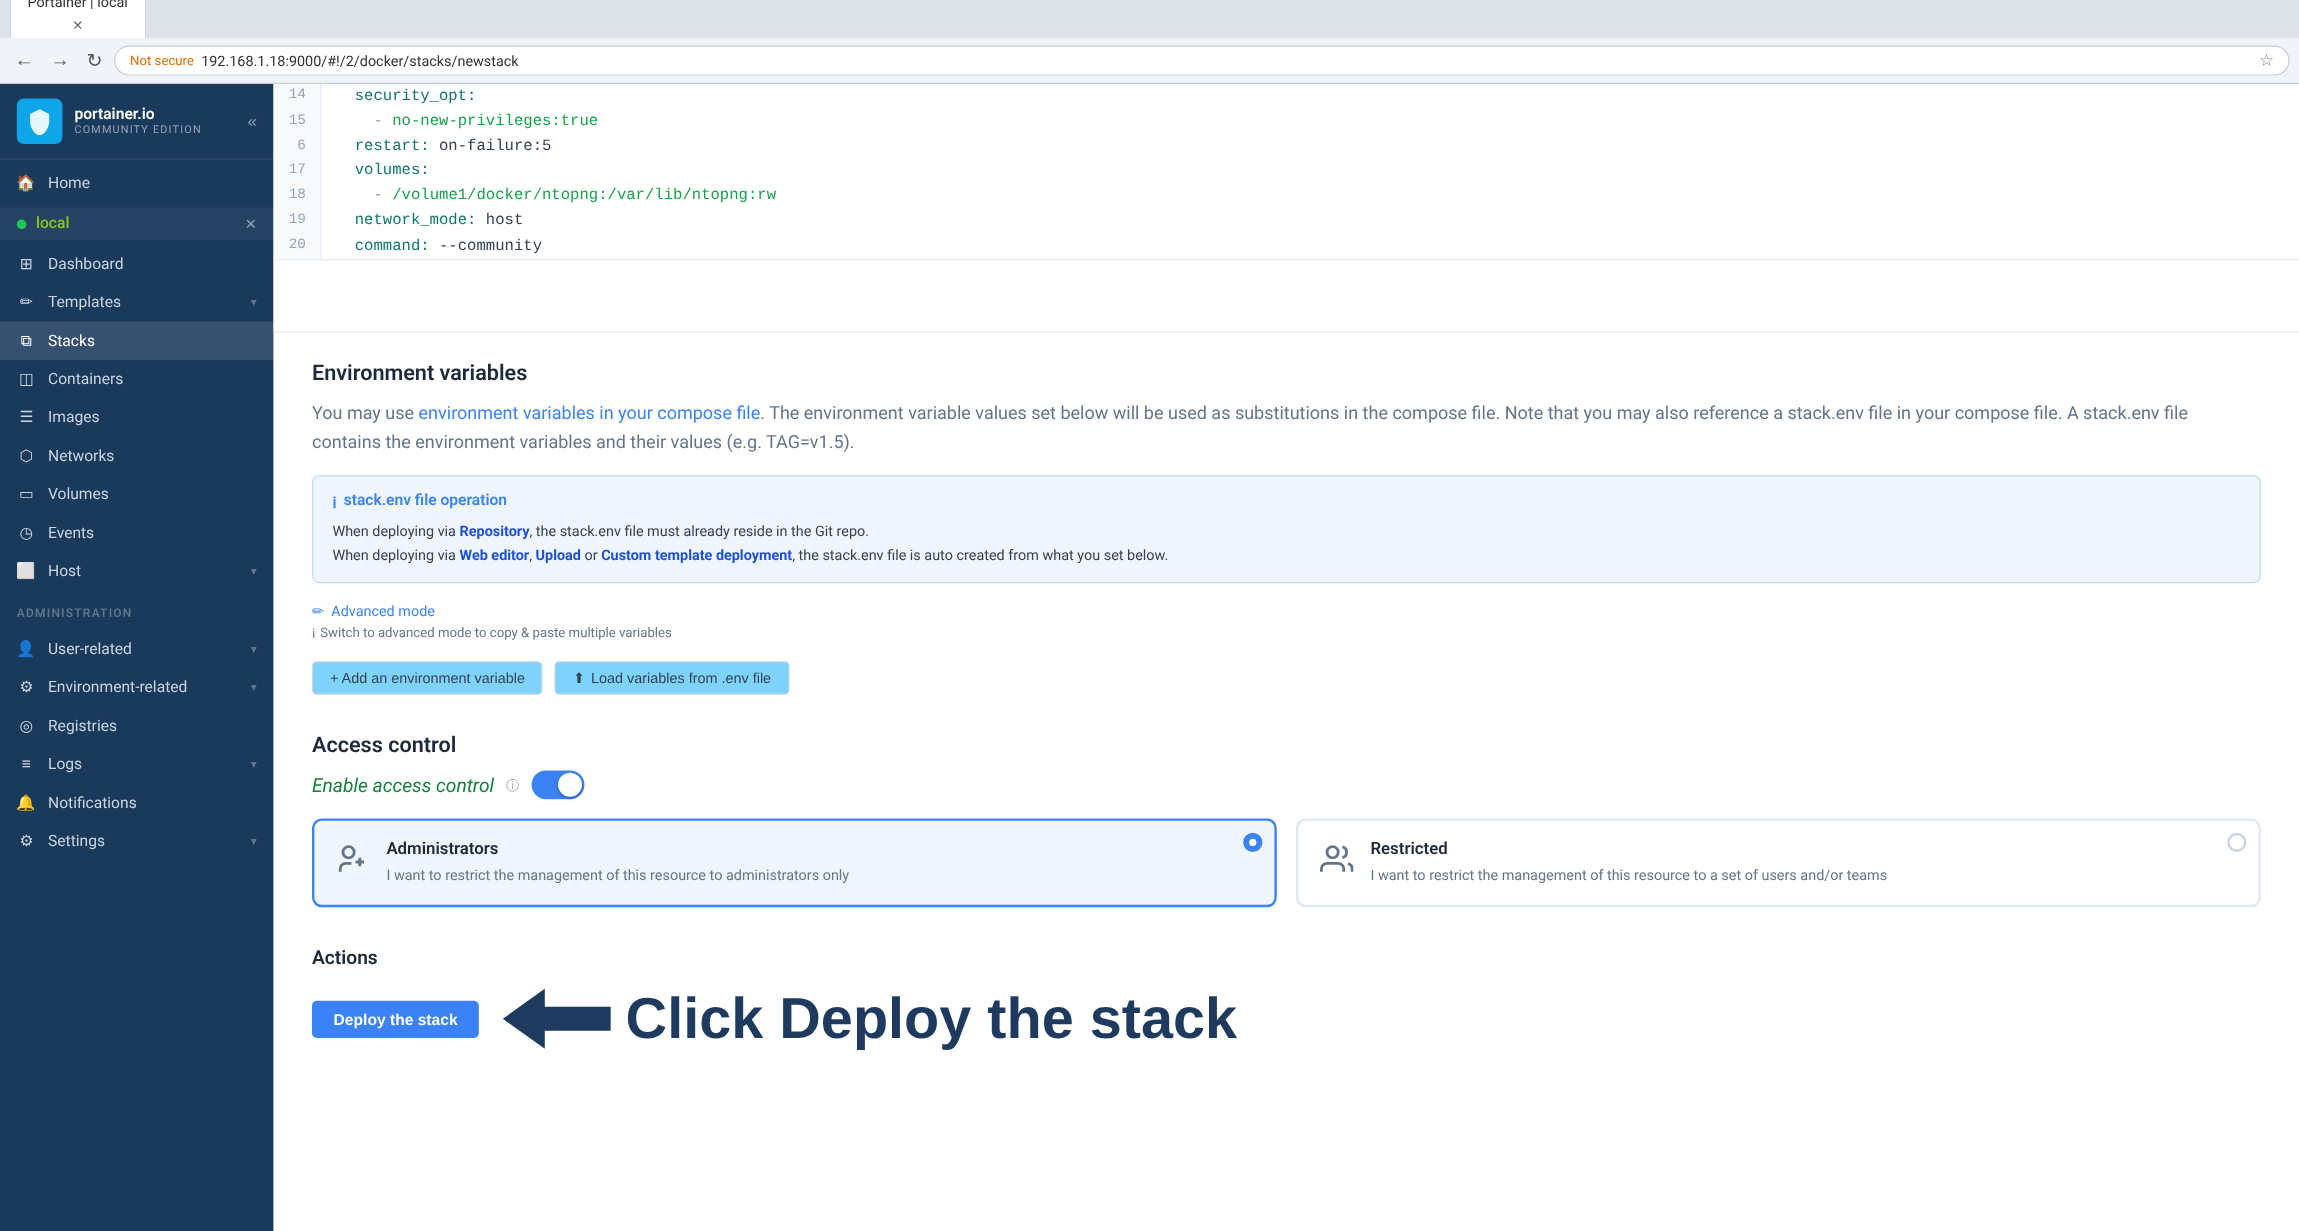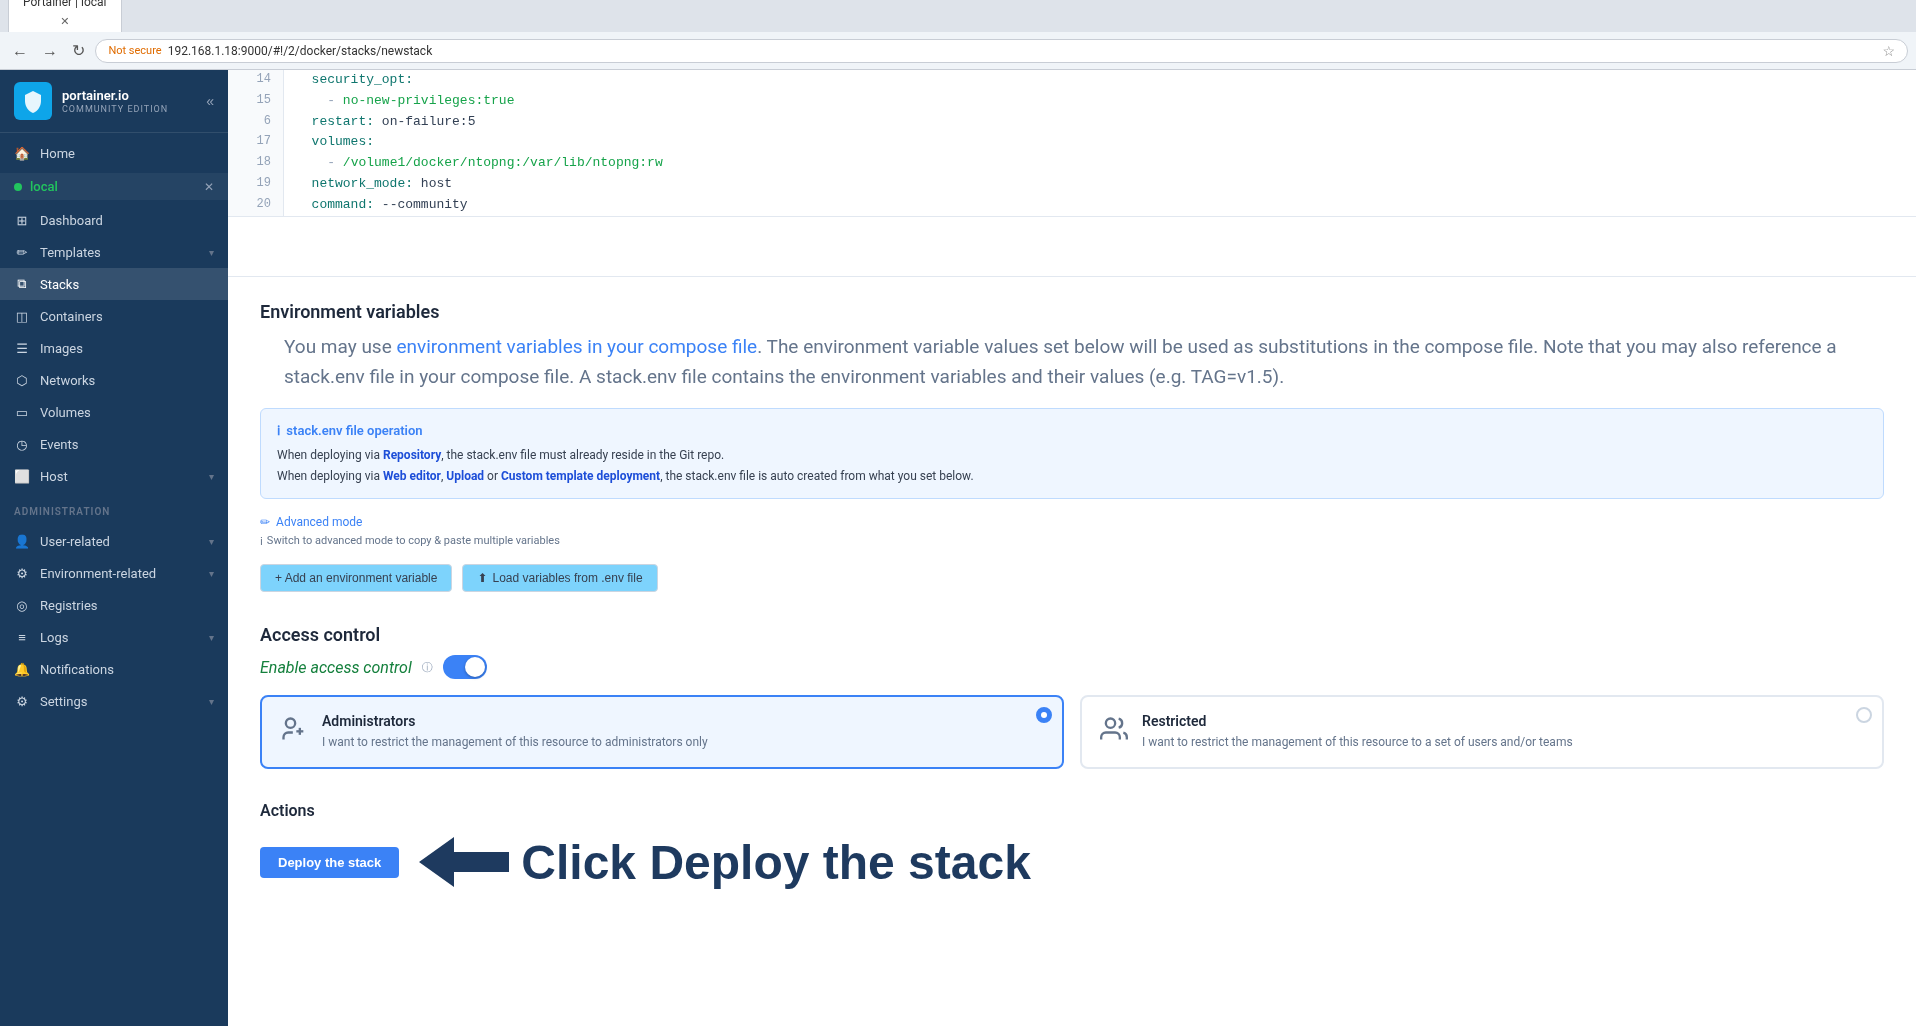--- a/index.html
+++ b/index.html
@@ -33,45 +33,45 @@
 
     .sidebar-section { padding: 4px 0; }
     .sidebar-item { display: flex; align-items: center; gap: 10px; padding: 8px 14px; cursor: pointer; font-size: 13px; color: #cbd5e1; transition: background 0.15s; }
     .sidebar-item.active { background: rgba(255,255,255,0.12); color: #fff; }
     .sidebar-icon { width: 16px; height: 16px; display: flex; align-items: center; justify-content: center; font-size: 13px; flex-shrink: 0; }
     .sidebar-label { flex: 1; }
     .sidebar-chevron { font-size: 10px; color: #64748b; }
 
     .env-header { display: flex; align-items: center; gap: 8px; padding: 6px 14px; background: rgba(255,255,255,0.05); }
     .env-dot { width: 8px; height: 8px; border-radius: 50%; background: #22c55e; flex-shrink: 0; }
-    .env-label { font-size: 13px; color: #22c55e; font-weight: 500; flex: 1; }
+    .env-label { font-size: 13px; color: #84cc16; font-weight: 500; flex: 1; }
     .env-close { background: none; border: none; color: #94a3b8; font-size: 12px; cursor: pointer; }
 
     .sidebar-section-label { padding: 10px 14px 4px; font-size: 10px; color: #64748b; text-transform: uppercase; letter-spacing: 1px; font-weight: 600; }
 
     
     .main-content { flex: 1; overflow-y: auto; background: #fff; }
     .main-content::-webkit-scrollbar { width: 8px; }
     .main-content::-webkit-scrollbar-thumb { background: #c8cdd5; border-radius: 4px; }
 
     
     .code-area { background: #fff; border-bottom: 1px solid #e2e8f0; }
     .code-line { display: flex; font-family: 'Courier New', Courier, monospace; font-size: 13px; line-height: 1.6; }
-    .line-num { width: 56px; text-align: right; padding-right: 12px; color: #94a3b8; background: #f8fafc; border-right: 1px solid #e2e8f0; user-select: none; flex-shrink: 0; font-size: 12px; }
+    .line-num { width: 40px; text-align: right; padding-right: 12px; color: #94a3b8; background: #f8fafc; border-right: 1px solid #e2e8f0; user-select: none; flex-shrink: 0; font-size: 12px; }
     .line-content { padding: 0 12px; flex: 1; color: #334155; }
     .yaml-key { color: #0f766e; }
     .yaml-value { color: #334155; }
     .yaml-string { color: #16a34a; }
     .yaml-dash { color: #94a3b8; }
 
     
     .page-body { padding: 24px 32px; }
 
     .section-title { font-size: 18px; font-weight: 600; color: #1e293b; margin-bottom: 10px; }
-    .section-desc { font-size: 19px; color: #64748b; line-height: 1.6; margin-bottom: 16px; margin-left: 24px; }
+    .section-desc { font-size: 15px; color: #64748b; line-height: 1.6; margin-bottom: 16px; }
     .section-desc a { color: #3b82f6; text-decoration: none; }
 
     
     .info-box { background: #eff6ff; border: 1px solid #bfdbfe; border-radius: 6px; padding: 12px 16px; margin-bottom: 16px; }
     .info-box-title { color: #3b82f6; font-size: 13px; font-weight: 600; margin-bottom: 6px; display: flex; align-items: center; gap: 6px; }
     .info-box-line { font-size: 12px; color: #374151; line-height: 1.7; }
     .info-box-line b { color: #1d4ed8; }
 
     
     .advanced-mode { display: flex; align-items: center; gap: 6px; font-size: 12px; color: #3b82f6; cursor: pointer; margin-bottom: 4px; }

